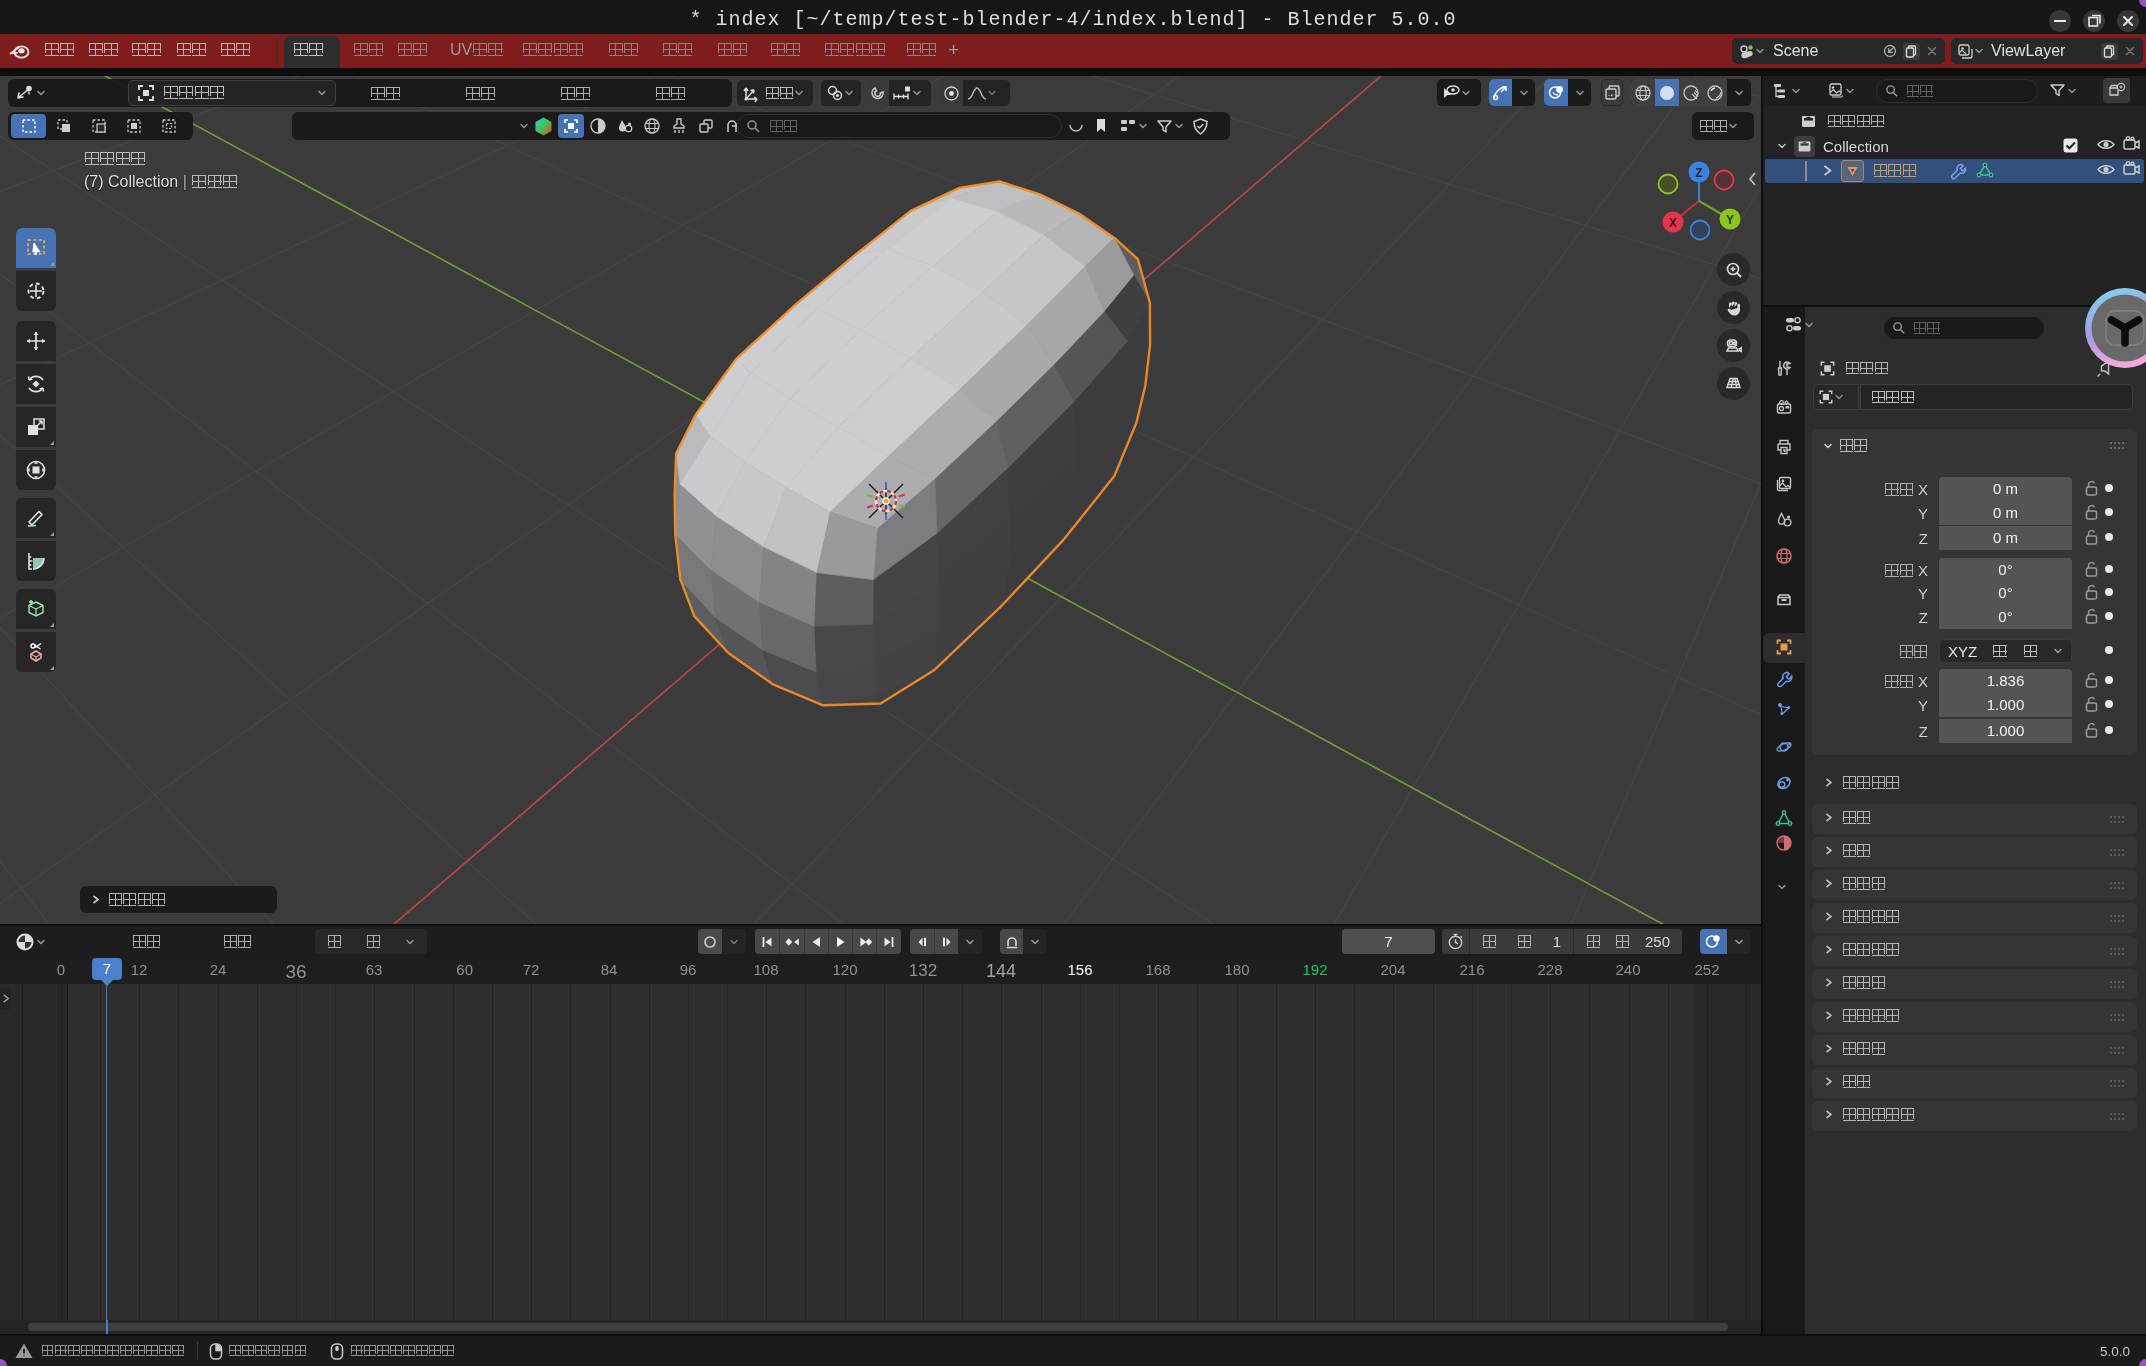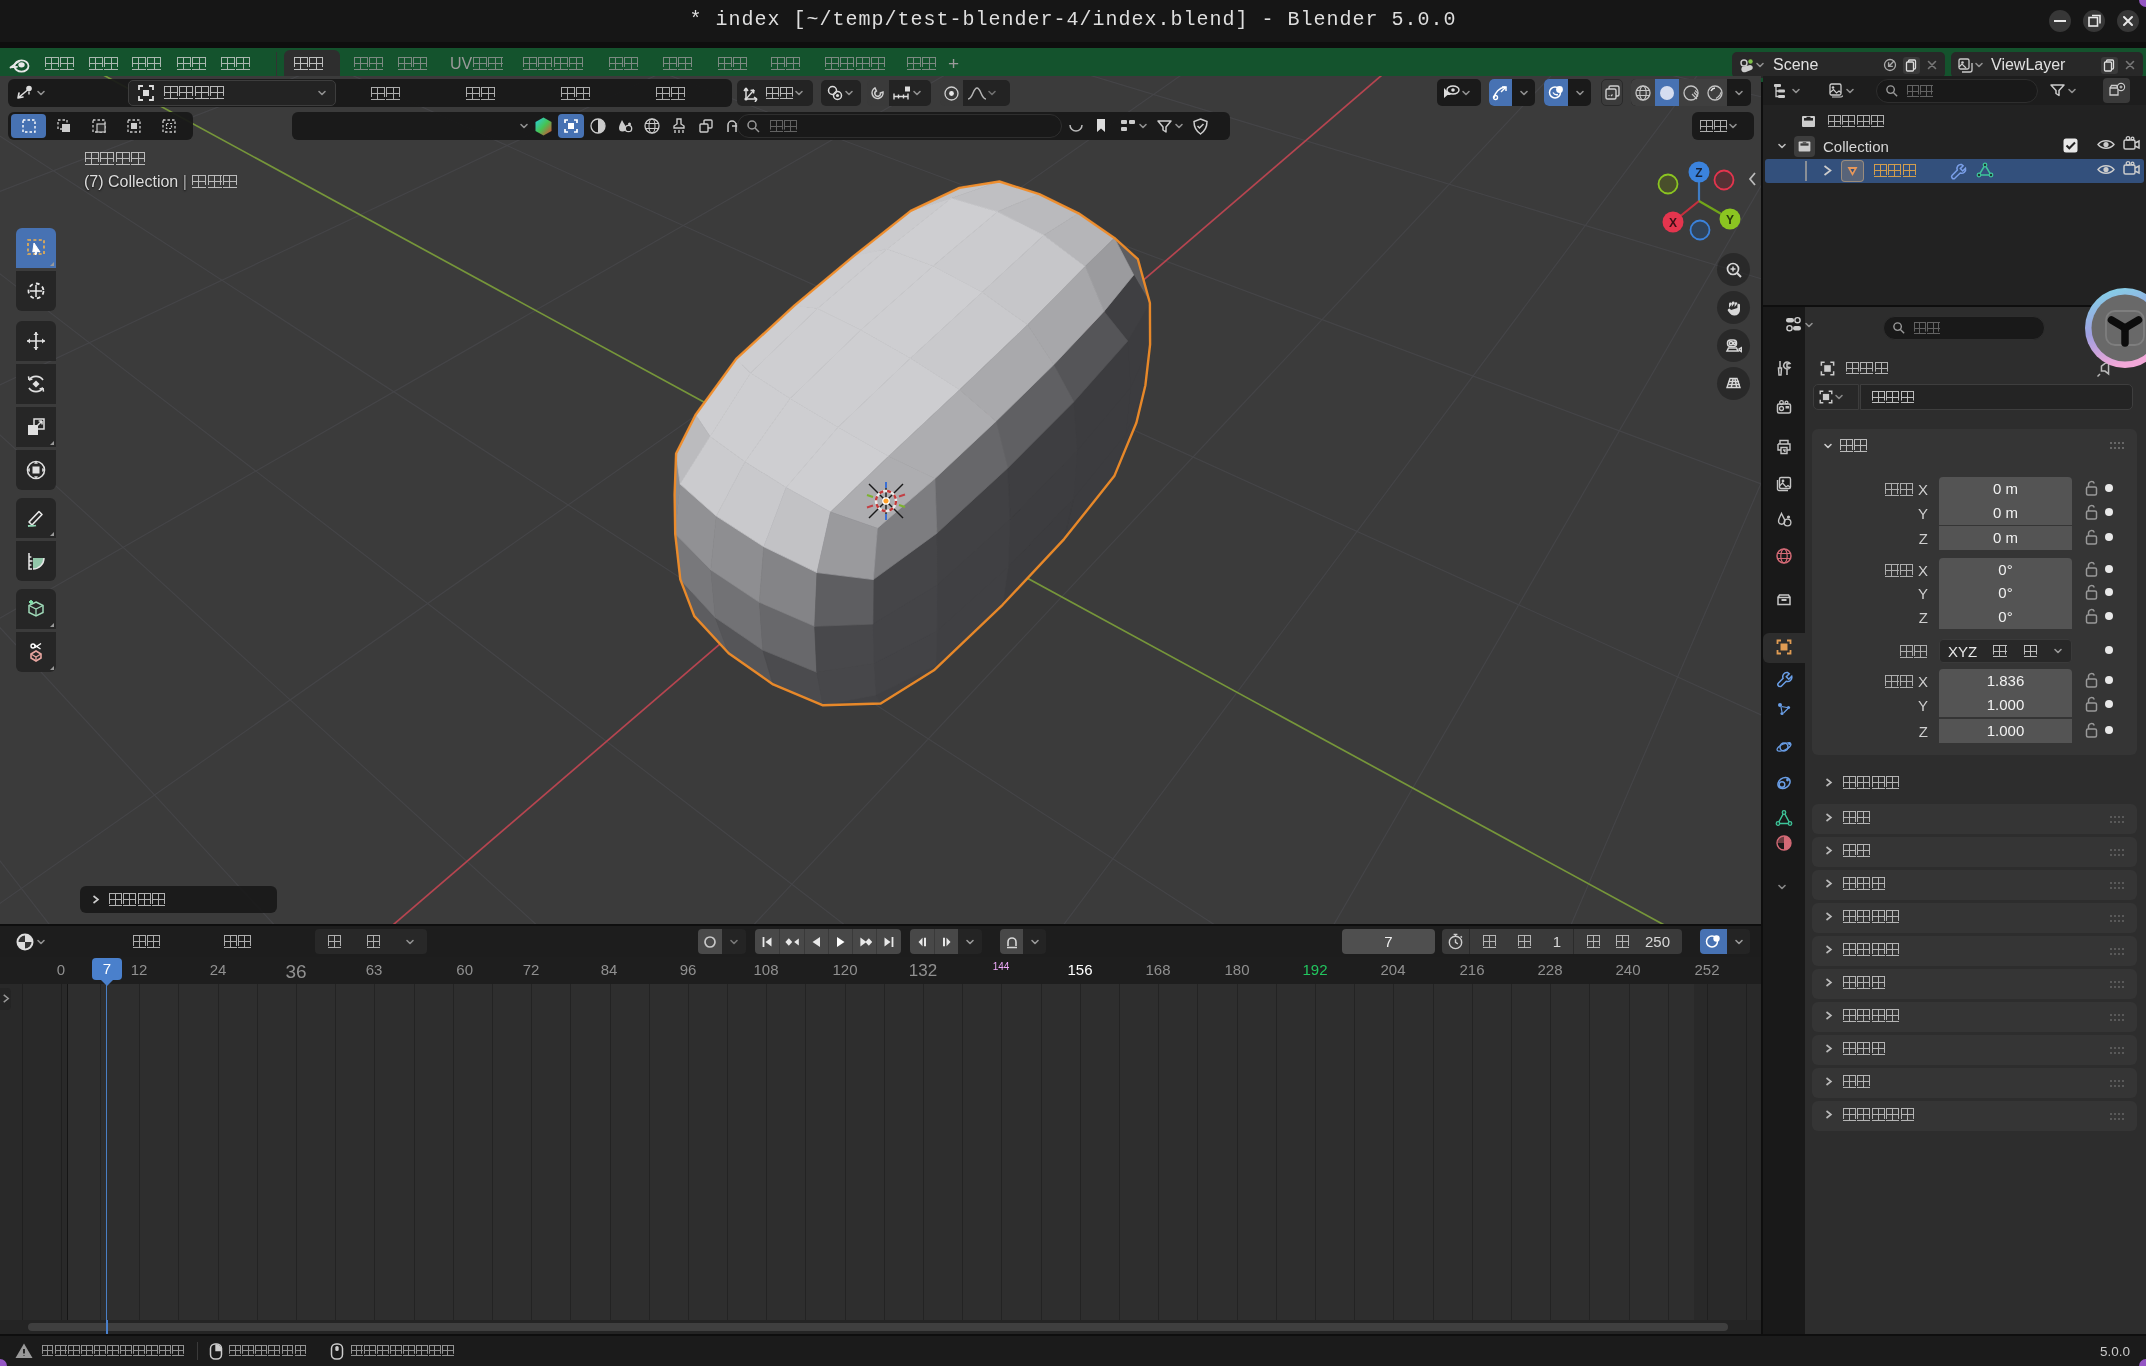--- a/index.html
+++ b/index.html
@@ -19,21 +19,21 @@
 <div class="abs" style="left:2083px;top:10px;width:22px;height:22px;border-radius:50%;background:#373737"></div>
 <div class="abs" style="left:2117px;top:10px;width:22px;height:22px;border-radius:50%;background:#373737"></div>
 <svg class="abs" style="left:2049px;top:10px" width="100" height="22" viewBox="0 0 100 22">
 <path d="M5 11 h12" stroke="#e8e8e8" stroke-width="2"></path>
 <rect x="40" y="7.5" width="8.5" height="8.5" fill="none" stroke="#e8e8e8" stroke-width="1.6"></rect>
       <path d="M43 5.5 h8 v8" fill="none" stroke="#e8e8e8" stroke-width="1.6"></path>
 <path d="M75 7 l8 8 M83 7 l-8 8" stroke="#e8e8e8" stroke-width="2" stroke-linecap="round"></path>
     </svg>
 <div class="abs" style="right:0;top:0;width:7px;height:7px;background:#9456c4;border-radius:0 0 0 7px"></div>
 </div>
-<div class="abs" style="left:0;top:48px;width:2146px;height:34px;background:#14532d;font-size:16px;color:#d5d5d5">
+<div class="abs" style="left:0;top:34px;width:2146px;height:34px;background:#7f1d1d;font-size:16px;color:#d5d5d5">
 <svg class="abs" style="left:8px;top:7px" width="22" height="20" viewBox="0 0 22 20">
 <ellipse cx="13.5" cy="11" rx="7" ry="5.6" fill="none" stroke="#e8e8e8" stroke-width="1.8"></ellipse>
 <ellipse cx="13.5" cy="9.8" rx="3.2" ry="2.6" fill="#e8e8e8"></ellipse>
 <path d="M2.5 12.5 C5 10.5 8 8 11 6.5 M2.5 12.5 C4.5 12 7 11.8 9 11.8" stroke="#e8e8e8" stroke-width="1.8" fill="none" stroke-linecap="round"></path>
     </svg>
 <div class="abs" style="left:44px;top:7px"><i class="g"></i><i class="g"></i></div>
 <div class="abs" style="left:88px;top:7px"><i class="g"></i><i class="g"></i></div>
 <div class="abs" style="left:131px;top:7px"><i class="g"></i><i class="g"></i></div>
 <div class="abs" style="left:176px;top:7px"><i class="g"></i><i class="g"></i></div>
 <div class="abs" style="left:220px;top:7px"><i class="g"></i><i class="g"></i></div>
@@ -805,21 +805,21 @@
 <div class="abs" style="left:198px;top:35px;width:40px;text-align:center;font-size:15px;color:#909090">24</div>
 <div class="abs" style="left:276px;top:35px;width:40px;text-align:center;font-size:19px;color:#909090">36</div>
 <div class="abs" style="left:354px;top:35px;width:40px;text-align:center;font-size:15px;color:#909090">63</div>
 <div class="abs" style="left:433px;top:35px;width:40px;text-align:right;font-size:15px;color:#909090">60</div>
 <div class="abs" style="left:511px;top:35px;width:40px;text-align:center;font-size:15px;color:#909090">72</div>
 <div class="abs" style="left:589px;top:35px;width:40px;text-align:center;font-size:15px;color:#909090">84</div>
 <div class="abs" style="left:668px;top:35px;width:40px;text-align:center;font-size:15px;color:#909090">96</div>
 <div class="abs" style="left:746px;top:35px;width:40px;text-align:center;font-size:15px;color:#909090">108</div>
 <div class="abs" style="left:825px;top:35px;width:40px;text-align:center;font-size:15px;color:#909090">120</div>
 <div class="abs" style="left:903px;top:35px;width:40px;text-align:center;font-size:17px;color:#909090">132</div>
-<div class="abs" style="left:981px;top:35px;width:40px;text-align:center;font-size:10px;color:#f0abfc">144</div>
+<div class="abs" style="left:981px;top:35px;width:40px;text-align:center;font-size:18px;color:#a3a3a3">144</div>
 <div class="abs" style="left:1060px;top:35px;width:40px;text-align:center;font-size:15px;color:#ffffff">156</div>
 <div class="abs" style="left:1138px;top:35px;width:40px;text-align:center;font-size:15px;color:#909090">168</div>
 <div class="abs" style="left:1217px;top:35px;width:40px;text-align:center;font-size:15px;color:#909090">180</div>
 <div class="abs" style="left:1295px;top:35px;width:40px;text-align:center;font-size:15px;color:#22c55e">192</div>
 <div class="abs" style="left:1373px;top:35px;width:40px;text-align:center;font-size:15px;color:#909090">204</div>
 <div class="abs" style="left:1452px;top:35px;width:40px;text-align:center;font-size:15px;color:#909090">216</div>
 <div class="abs" style="left:1530px;top:35px;width:40px;text-align:center;font-size:15px;color:#909090">228</div>
 <div class="abs" style="left:1608px;top:35px;width:40px;text-align:center;font-size:15px;color:#909090">240</div>
 <div class="abs" style="left:1687px;top:35px;width:40px;text-align:center;font-size:15px;color:#909090">252</div>
 <div class="abs" style="left:21.6px;top:58px;width:1px;height:336px;background:#232323"></div>

